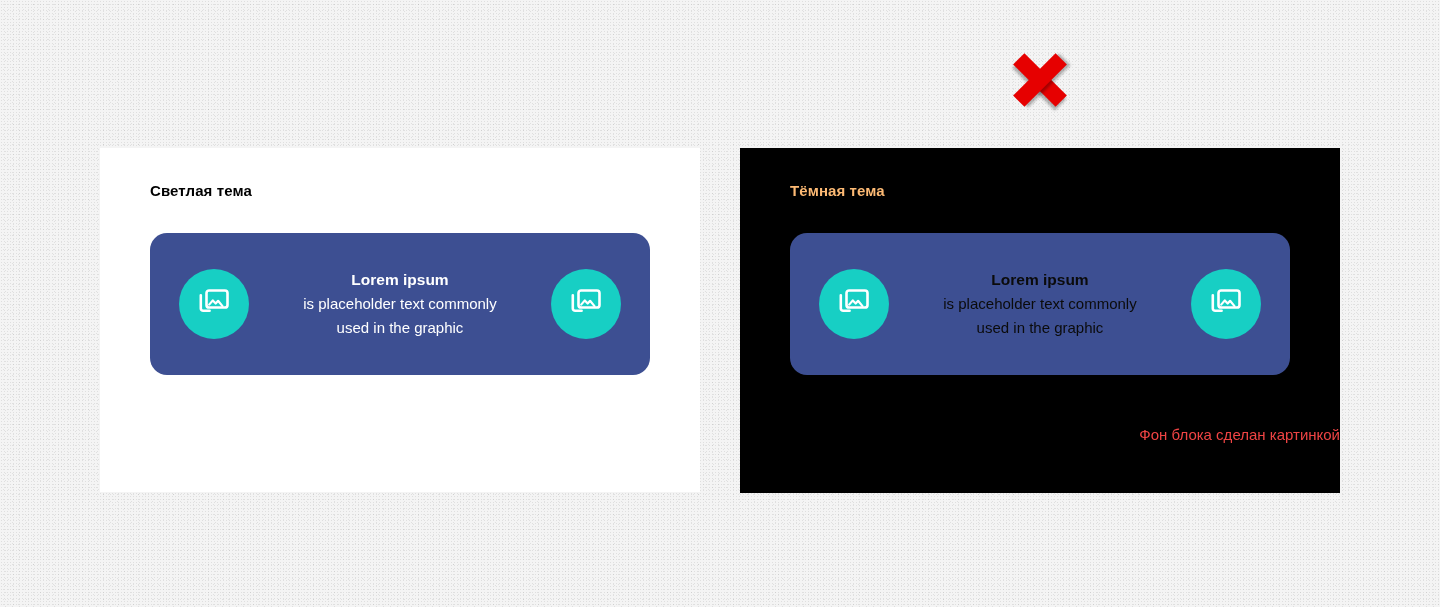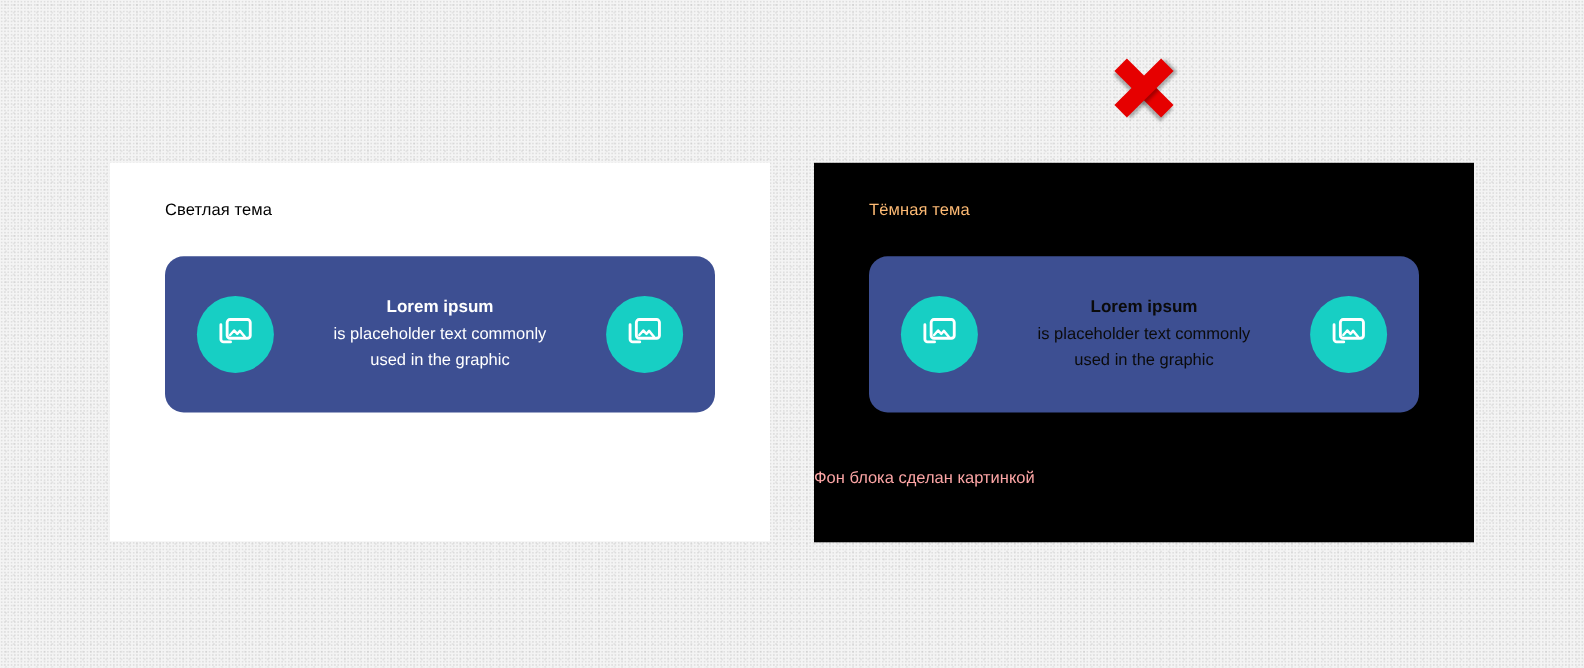--- a/index.html
+++ b/index.html
@@ -75,21 +75,21 @@
     width: 600px;
     height: 345px;
     background: #000000;
   }
 
   .card-title {
     position: absolute;
     left: 50px;
     top: 34px;
     font-size: 15px;
-    font-weight: normal;
+    font-weight: bold;
     letter-spacing: .1px;
   }
   .card.light .card-title { color: #000000; }
   .card.dark  .card-title { color: #fdba74; }
 
   
   .banner {
     position: absolute;
     left: 50px;
     top: 85px;
@@ -131,23 +131,23 @@
 
   .card.light .banner-text { color: #ffffff; }
   .card.dark  .banner-text { color: #0b0b0b; }
 
   
   .note {
     position: absolute;
     left: 0;
     right: 0;
     top: 278px;
-    text-align: left;
+    text-align: right;
     font-size: 15px;
-    color: #fca5a5;
+    color: #ef4444;
   }
 </style>
 </head>
 <body>
 
 <div class="page-noise"></div>
 
 <div class="stage">
 
   <div class="x-marker">

